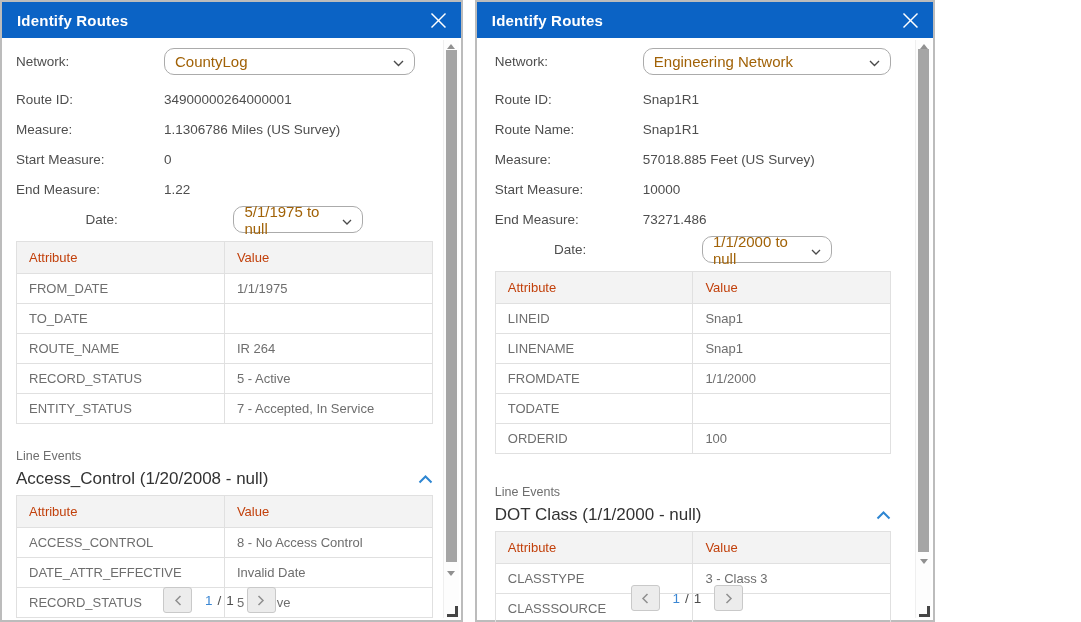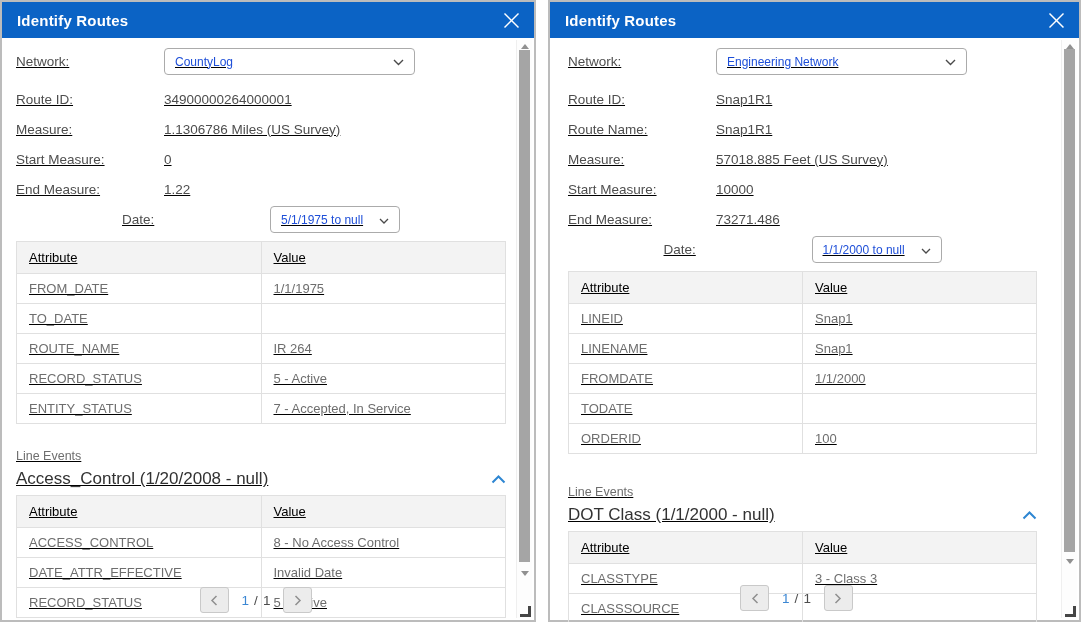--- a/index.html
+++ b/index.html
@@ -1,47 +1,47 @@
 <!DOCTYPE html>
 <html><head>
 <meta charset="utf-8">
 <style>
   * { box-sizing: border-box; margin: 0; padding: 0; }
   html, body { width: 1081px; height: 622px; overflow: hidden; background: #fff;
     font-family: "Liberation Sans", sans-serif; }
-  .wrap { display: flex; gap: 12px; width: 1081px; height: 622px; }
+  .wrap { display: flex; gap: 12px; width: 935px; height: 622px; }
   .panel { position: relative; height: 622px; background: #fff;
     border: 2px solid #bcbcbc; }
   .panel.left  { width: 537px; }
   .panel.right { width: 534px; }
 
   .header { height: 36px; background: #0b63c5; display: flex; align-items: center;
     justify-content: space-between; padding: 0 14px 0 15px; }
   .title { color: #fff; font-weight: bold; font-size: 15px; letter-spacing: .2px; }
   .close-btn { display: flex; align-items: center; cursor: pointer; background: none; border: none; }
 
   .content { position: absolute; top: 36px; left: 0; right: 0; bottom: 0;
-    padding: 10px 28px 0 14px; text-decoration: underline; }
+    padding: 10px 28px 0 14px; }
   .panel.right .content { padding-left: 18px; padding-right: 42px; }
 
   .frow { display: flex; align-items: center; min-height: 26px; margin-bottom: 4px; }
   .frow.network { margin-bottom: 11px; }
   .frow.date { margin-bottom: 8px; justify-content: center; }
   .flabel { flex: none; width: 148px; color: #4e4e4e; font-size: 13.5px; }
   .fvalue { color: #4e4e4e; font-size: 13.5px; }
 
-  .select { height: 27px; border: 1px solid #ababab; border-radius: 4px; background: #fff;
+  .select { height: 27px; border: 1px solid #ababab; border-radius: 10px; background: #fff;
     display: inline-flex; align-items: center; justify-content: space-between;
-    padding: 0 10px; font-size: 12px; color: #1d4ed8; cursor: pointer; }
+    padding: 0 10px; font-size: 15px; color: #a16207; cursor: pointer; }
   .select.network-sel { width: 251px; }
   .select.date-sel { width: 130px; }
 
   table.attr-table { width: 100%; border-collapse: collapse; font-size: 13px;
     color: #6e6e6e; margin-top: 4px; }
-  table.attr-table th { width: 50%; background: #f3f3f3; color: #000000; font-weight: 400;
+  table.attr-table th { width: 50%; background: #f3f3f3; color: #c2410c; font-weight: 400;
     text-align: left; padding: 8px 12px; border: 1px solid #e0e0e0; }
   table.attr-table td { padding: 7px 12px; border: 1px solid #e0e0e0; height: 28px; }
 
   .le-label { margin-top: 25px; font-size: 12.5px; color: #6e6e6e; }
   .panel.right .le-label { margin-top: 31px; }
   .le-head { display: flex; align-items: center; justify-content: space-between;
     margin: 6px 0 6px; }
   .le-title { font-size: 17px; color: #323232; text-align: center; }
   .collapse-btn { background: none; border: none; cursor: pointer; display: flex; align-items: center; }
 

